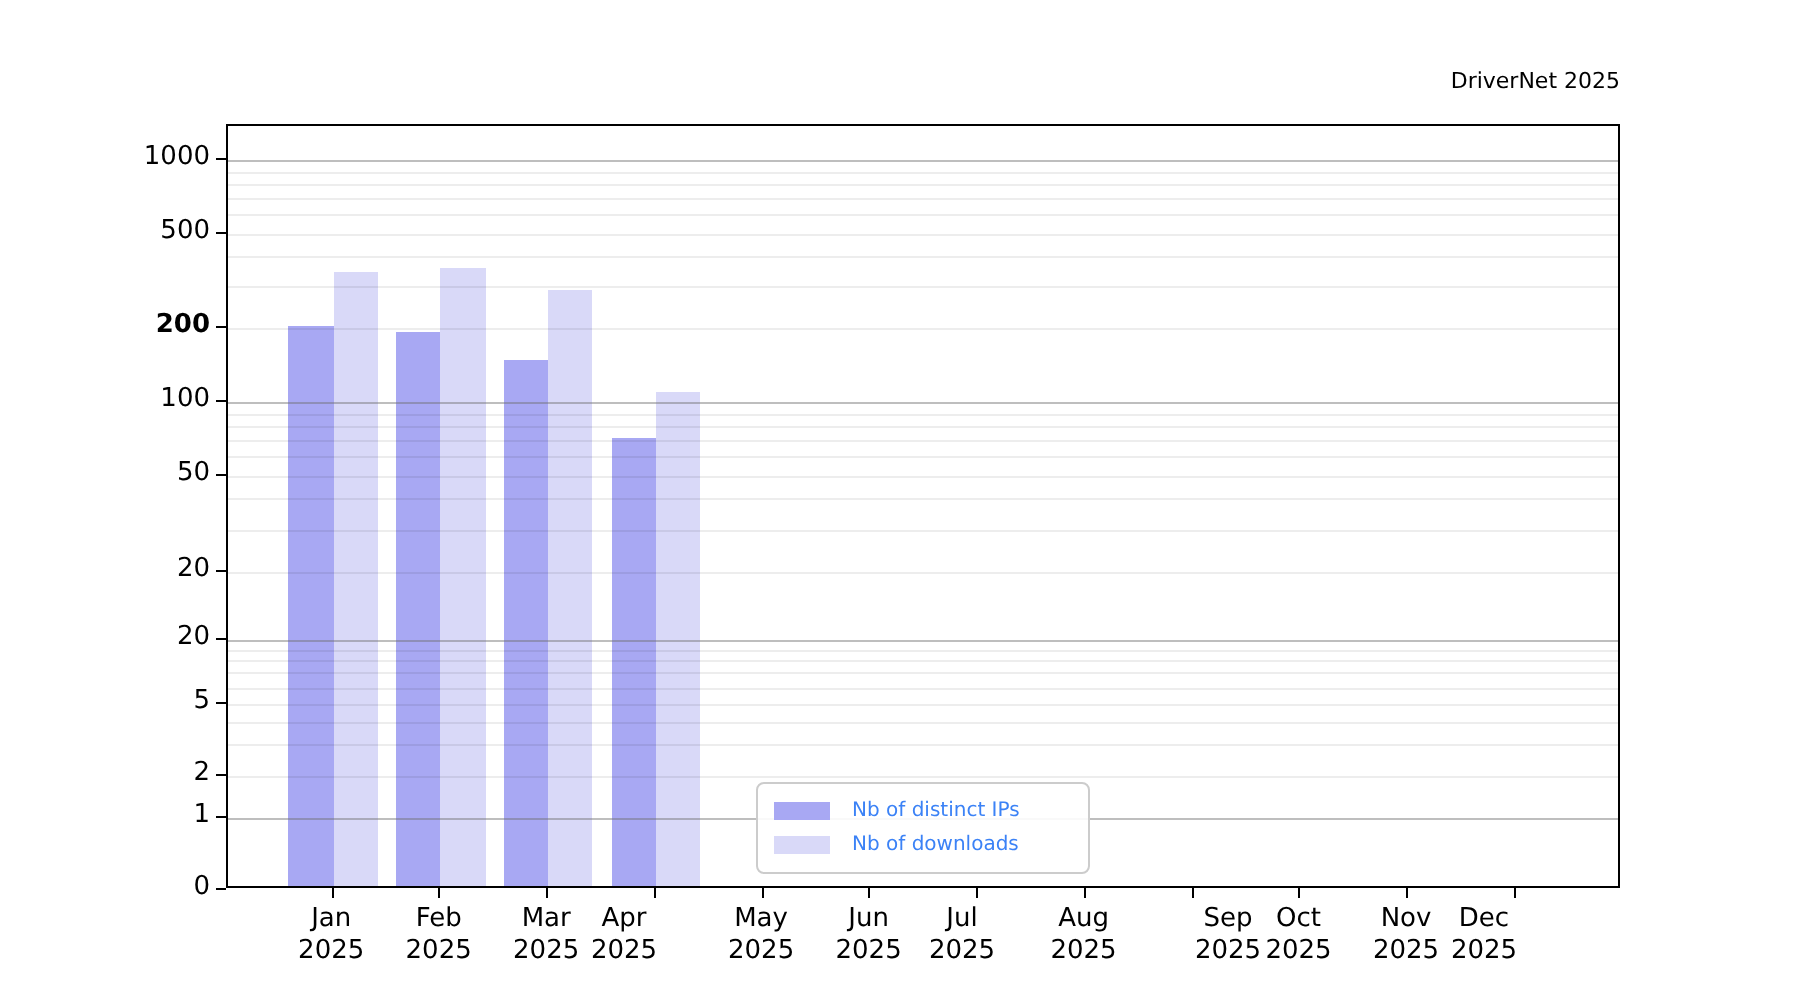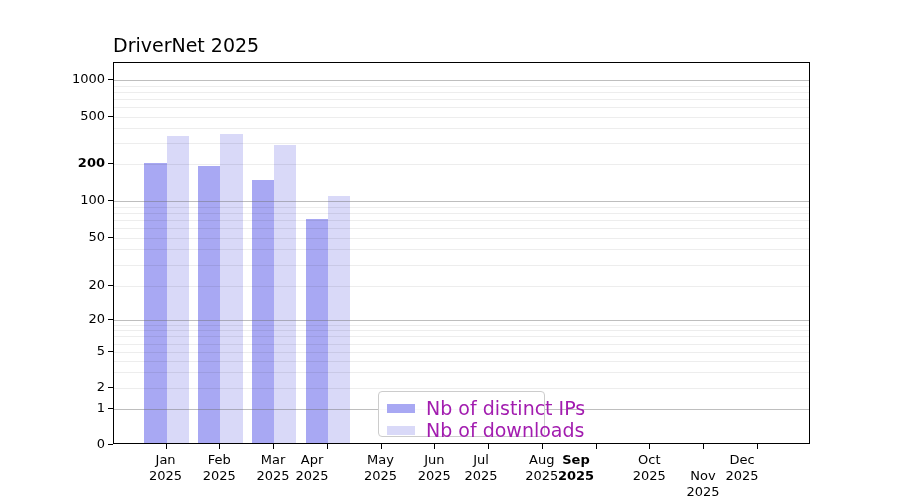--- a/index.html
+++ b/index.html
@@ -13,22 +13,22 @@
     width: 900px;
     height: 500px;
     background: #ffffff;
     overflow: hidden;
   }
   #chart-title {
     position: absolute;
     left: 113px;
     top: 34px;
     width: 697px;
-    text-align: left;
-    font-size: 19px;
+    text-align: right;
+    font-size: 11px;
     color: #000000;
   }
   #plot-area {
     position: absolute;
     left: 113px;
     top: 62px;
     width: 697px;
     height: 382px;
     border: 1px solid #000000;
     box-sizing: border-box;
@@ -94,22 +94,22 @@
     display: flex;
     align-items: center;
   }
   .legend-swatch {
     width: 28px;
     height: 9px;
     margin-right: 11px;
     flex: 0 0 auto;
   }
   .legend-label {
-    font-size: 19px;
-    color: #a21caf;
+    font-size: 10px;
+    color: #3b82f6;
     white-space: nowrap;
   }
 </style>
 </head>
 <body>
 
 <div id="figure">
   <div id="chart-title">DriverNet 2025</div>
   <div id="plot-area">
       <div class="bar" style="left: 30.3px; width: 22.3px; height: 279.649px; background: rgb(168, 168, 243);"></div>
@@ -206,31 +206,31 @@
       <div class="x-tick-label" style="left: 449px; top: 452px; position: absolute;">
         <div>Jul</div>
         <div>2025</div>
       </div>
       <div class="x-tick-mark" style="left: 541.78px; top: 444px; position: absolute;"></div>
       <div class="x-tick-label" style="left: 509.78px; top: 452px; position: absolute;">
         <div>Aug</div>
         <div>2025</div>
       </div>
       <div class="x-tick-mark" style="left: 595.52px; top: 444px; position: absolute;"></div>
-      <div class="x-tick-label" style="left: 544px; top: 452px; position: absolute; font-weight: bold;">
+      <div class="x-tick-label" style="left: 582px; top: 452px; position: absolute;">
         <div>Sep</div>
         <div>2025</div>
       </div>
       <div class="x-tick-mark" style="left: 649.26px; top: 444px; position: absolute;"></div>
       <div class="x-tick-label" style="left: 617.26px; top: 452px; position: absolute;">
         <div>Oct</div>
         <div>2025</div>
       </div>
       <div class="x-tick-mark" style="left: 703px; top: 444px; position: absolute;"></div>
-      <div class="x-tick-label" style="left: 671px; top: 468px; position: absolute; text-align: center;">
+      <div class="x-tick-label" style="left: 671px; top: 452px; position: absolute; text-align: center;">
         <div>Nov</div>
         <div>2025</div>
       </div>
       <div class="x-tick-mark" style="left: 756.74px; top: 444px; position: absolute;"></div>
       <div class="x-tick-label" style="left: 710px; top: 452px; position: absolute;">
         <div>Dec</div>
         <div>2025</div>
       </div>
     </div>
   <div id="legend">

